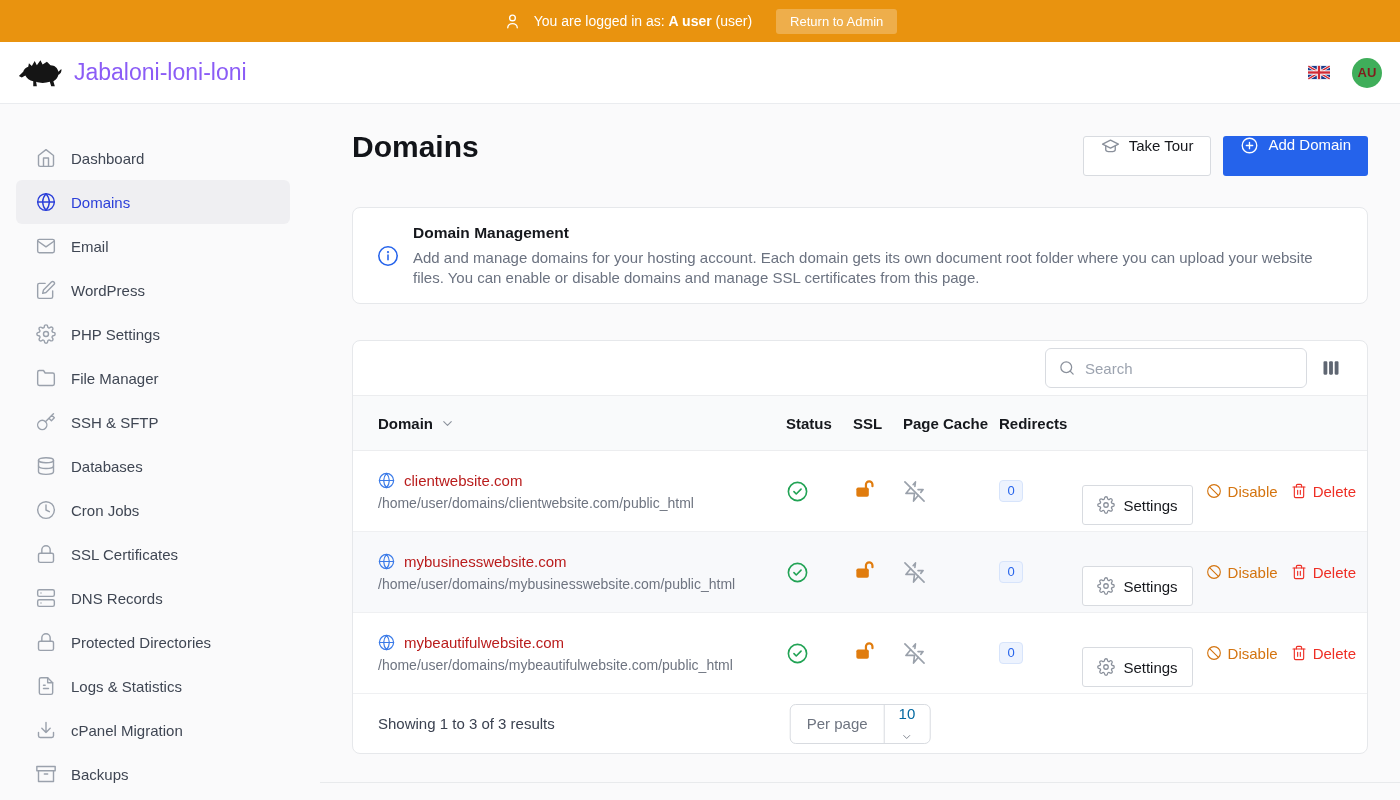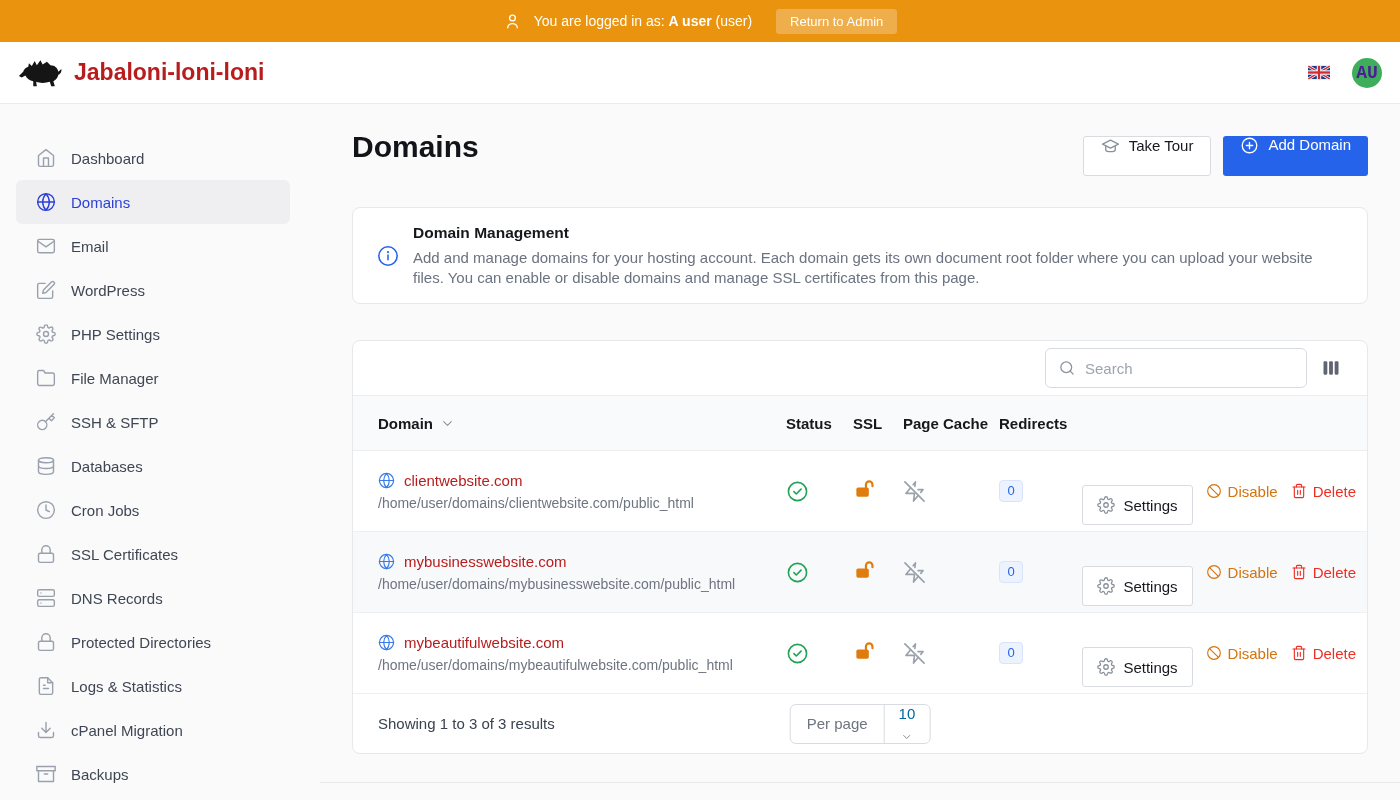--- a/index.html
+++ b/index.html
@@ -16,25 +16,25 @@
     display:flex; align-items:center; justify-content:center; gap:12px; color:#fff; }
   .banner-text { font-size:14px; }
   .banner-text b { font-weight:700; }
   .return-btn { background:rgba(255,255,255,.25); border:none; color:#fff; font-size:13px;
     height:25px; padding:0 14px; border-radius:3px; margin-left:12px; cursor:pointer;
     font-family:inherit; }
 
   
   .header { position:absolute; top:42px; left:0; right:0; height:62px; background:#fff;
     border-bottom:1px solid #EAECEF; display:flex; align-items:center; padding:0 16px; }
-  .brand { display:flex; align-items:center; gap:12px; font-size:23px; font-weight:700; color:#b91c1c; }
+  .brand { display:flex; align-items:center; gap:12px; font-size:23px; font-weight:400; color:#8b5cf6; }
   .header-right { margin-left:auto; display:flex; align-items:center; gap:22px; padding-right:2px; }
   .flag-wrap { width:22px; height:15px; border-radius:2px; overflow:hidden; display:block; cursor:pointer; }
-  .avatar { width:30px; height:30px; border-radius:50%; background:#3FAE5A; color:#4c1d95;
-    font-size:18px; font-weight:700; display:flex; align-items:center; justify-content:center; cursor:pointer;font-family:Liberation Mono, monospace; }
+  .avatar { width:30px; height:30px; border-radius:50%; background:#3FAE5A; color:#7f1d1d;
+    font-size:13px; font-weight:700; display:flex; align-items:center; justify-content:center; cursor:pointer; }
 
   
   .sidebar { position:absolute; top:104px; left:0; width:320px; bottom:0; padding-top:32px; }
   .nav-item { height:44px; display:flex; align-items:center; gap:15px; padding-left:20px;
     margin:0 30px 0 16px; border-radius:6px; font-size:15px; color:#3F4653; cursor:pointer; }
   .nav-item svg { width:20px; height:20px; color:#9AA1AC; flex:0 0 auto; }
   .nav-item.active { background:#EFEFF2; color:#2B3FD9; font-weight:500; }
   .nav-item.active svg { color:#2B3FD9; }
 
   

